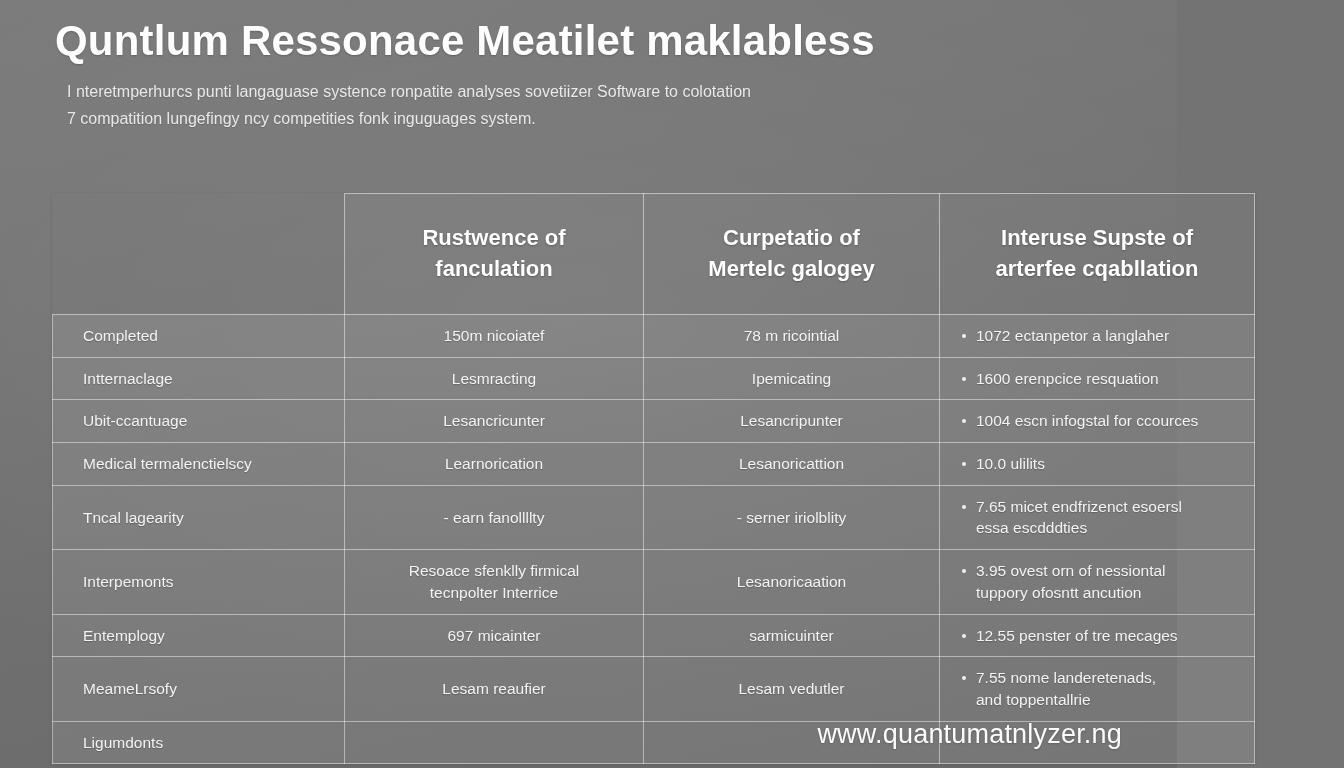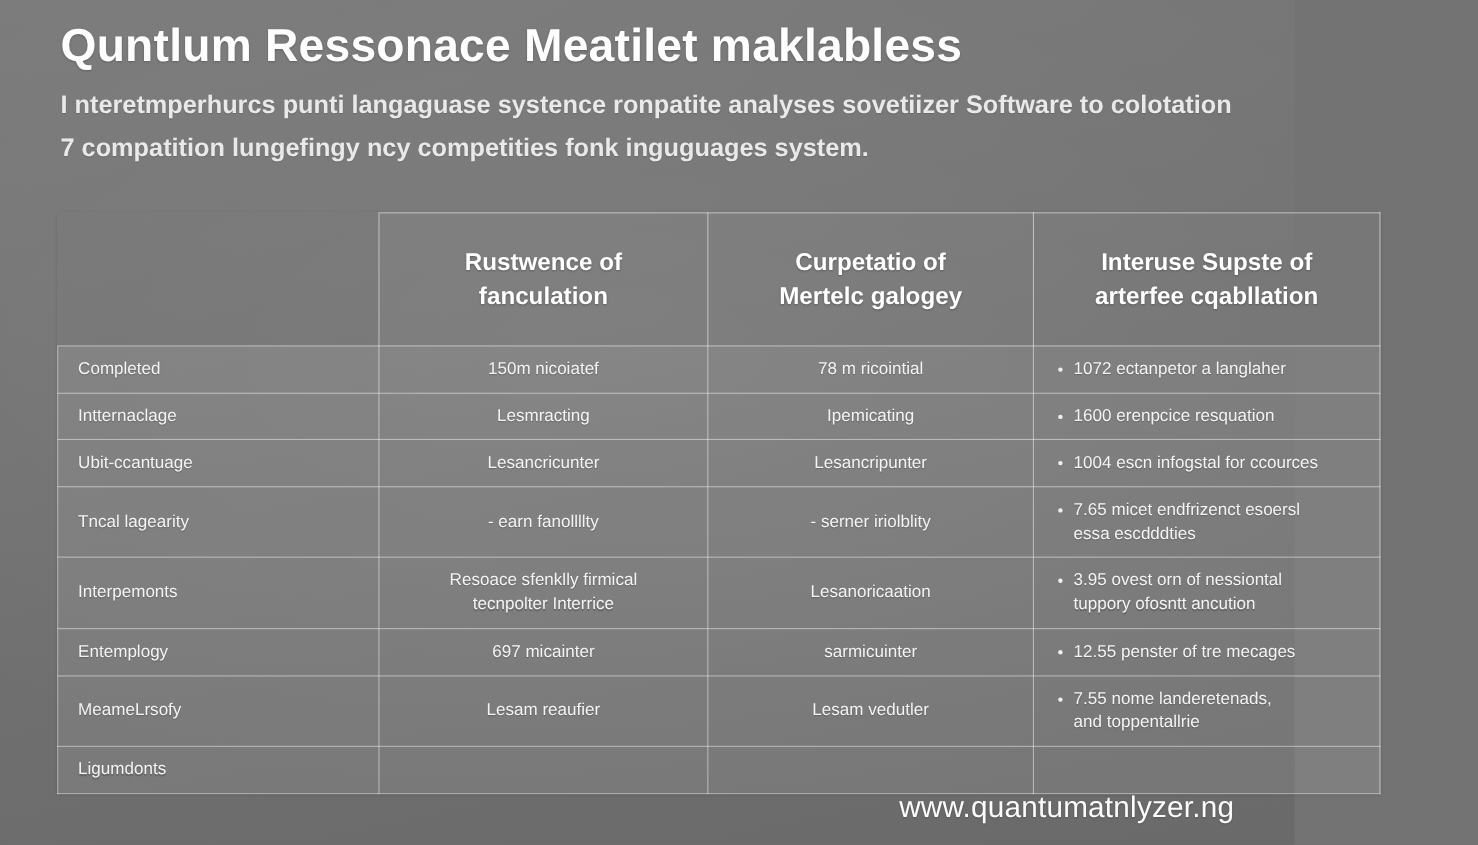--- a/index.html
+++ b/index.html
@@ -36,25 +36,25 @@
     font-size: 42px;
     font-weight: bold;
     color: #fdfdfd;
     letter-spacing: 0.2px;
     line-height: 1.18;
     margin: 0 0 10px 0;
     text-shadow: 0 1px 2px rgba(0,0,0,0.22);
     white-space: nowrap;
   }
   .subtitle {
-    font-size: 23px;
-    font-weight: bold;
+    font-size: 16px;
+    font-weight: normal;
     color: #e9e9e9;
     line-height: 1.72;
-    margin: 0;
+    margin: 12px;
     max-width: 1010px;
     text-shadow: 0 1px 1px rgba(0,0,0,0.15);
   }
   .subtitle .line {
     display: block;
     white-space: nowrap;
   }
 
   
   .table-wrap {
@@ -103,21 +103,21 @@
     color: #f4f4f4;
     font-size: 15.5px;
     line-height: 1.40;
     padding: 10px 14px;
     vertical-align: middle;
     text-shadow: 0 1px 1px rgba(0,0,0,0.22);
   }
   tbody tr { height: 41px; }
   tbody td.col-label {
     text-align: left;
-    padding-left: 18px;
+    padding-left: 30px;
   }
   tbody td.col-mid {
     text-align: center;
   }
   tbody td.col-bullet {
     text-align: left;
     padding-left: 22px;
   }
   tbody td.col-bullet .bullet-row {
     display: flex;
@@ -235,20 +235,37 @@
             <td class="col-bullet">
               <div class="bullet-row">
                 <span class="dot"></span>
                 <span class="btext">
                   <span class="multi">1004 escn infogstal for ccources</span>
                 </span>
               </div>
             </td>
           </tr>
           <tr>
+            <td class="col-label">Medical termalenctielscy</td>
+            <td class="col-mid">
+              <span class="multi">Learnorication</span>
+            </td>
+            <td class="col-mid">
+              <span class="multi">Lesanoricattion</span>
+            </td>
+            <td class="col-bullet">
+              <div class="bullet-row">
+                <span class="dot"></span>
+                <span class="btext">
+                  <span class="multi">10.0 ulilits</span>
+                </span>
+              </div>
+            </td>
+          </tr>
+          <tr>
             <td class="col-label">Tncal lagearity</td>
             <td class="col-mid">
               <span class="multi">- earn fanollllty</span>
             </td>
             <td class="col-mid">
               <span class="multi">- serner iriolblity</span>
             </td>
             <td class="col-bullet">
               <div class="bullet-row">
                 <span class="dot"></span>

